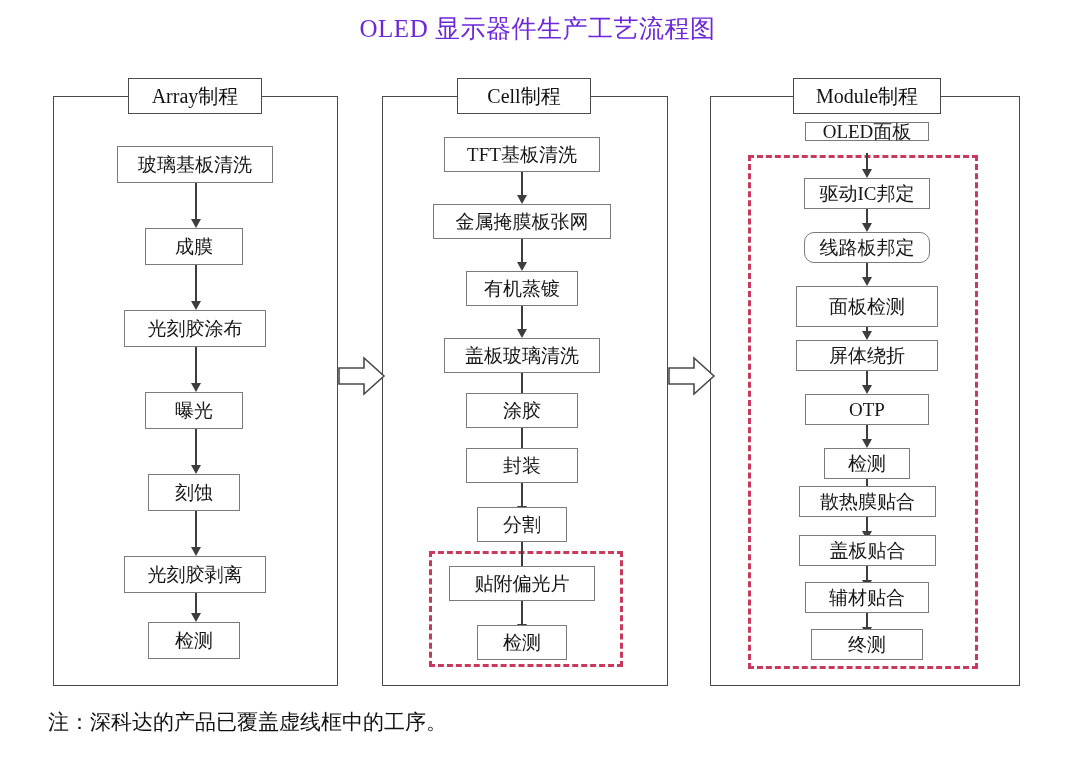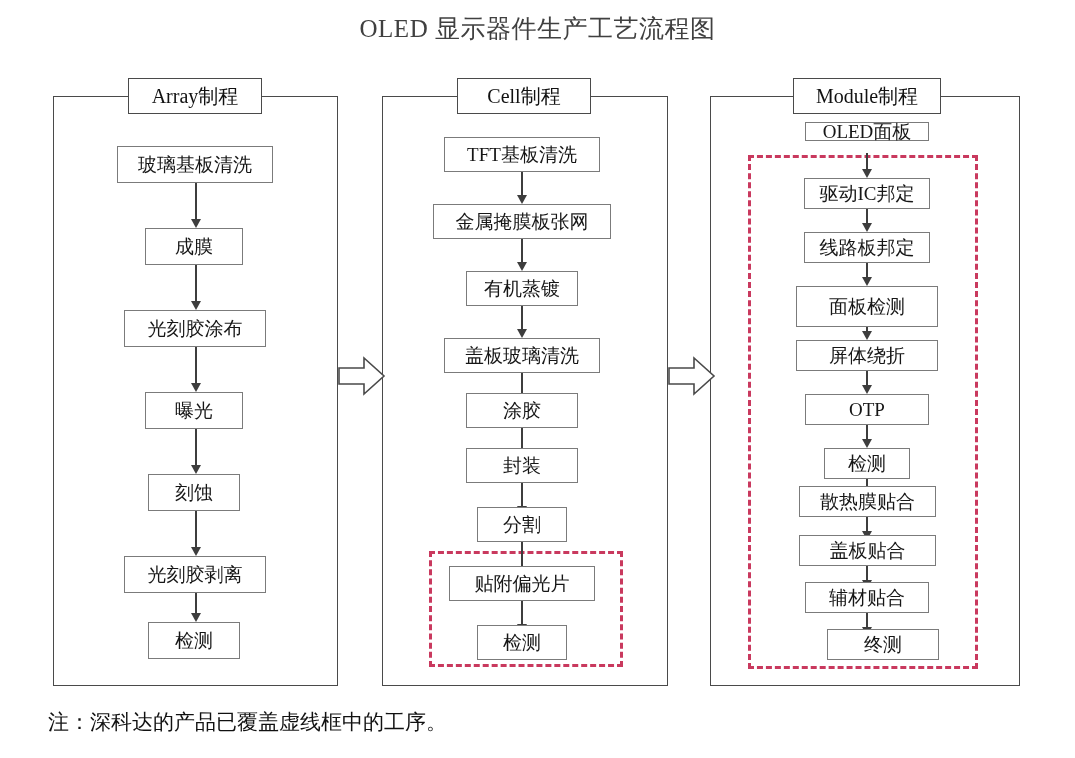--- a/index.html
+++ b/index.html
@@ -18,21 +18,21 @@
 
   
   #chart-title {
     position: absolute;
     top: 12px;
     left: 0;
     width: 1075px;
     text-align: center;
     font-size: 25px;
     letter-spacing: 0.5px;
-    color: #404040;
+    color: #6d28d9;
     white-space: nowrap;
   }
 
   
   .panel {
     position: absolute;
     border: 1.6px solid #4a4a4a;
     box-sizing: border-box;
     background: transparent;
   }
@@ -237,21 +237,21 @@
   <div class="stem" style="height:18px;"></div>
     <div class="head" style="top:16px;"></div>
 </div>
 
 <div class="node" style="left:804px; top:178px; width:126px; height:31px;">驱动IC邦定</div>
 <div class="conn" style="left:866px; top:209px; height:23px;">
   <div class="stem" style="height:16px;"></div>
     <div class="head" style="top:14px;"></div>
 </div>
 
-<div class="node" style="left:804px; top:232px; width:126px; height:31px;">线路板邦定</div>
+<div class="node" style="left:804px; top:232px; width:126px; height:31px;border-radius:10px;">线路板邦定</div>
 <div class="conn" style="left:866px; top:263px; height:23px;">
   <div class="stem" style="height:16px;"></div>
     <div class="head" style="top:14px;"></div>
 </div>
 
 <div class="node" style="left:796px; top:286px; width:142px; height:41px;">面板检测</div>
 <div class="conn" style="left:866px; top:317px; height:23px;">
   <div class="stem" style="height:16px;"></div>
     <div class="head" style="top:14px;"></div>
 </div>
@@ -285,15 +285,15 @@
   <div class="stem" style="height:16px;"></div>
     <div class="head" style="top:14px;"></div>
 </div>
 
 <div class="node" style="left:805px; top:582px; width:124px; height:31px;">辅材贴合</div>
 <div class="conn" style="left:866px; top:613px; height:23px;">
   <div class="stem" style="height:16px;"></div>
     <div class="head" style="top:14px;"></div>
 </div>
 
-<div class="node" style="left:811px; top:629px; width:112px; height:31px;margin-left:16px;">终测</div>
+<div class="node" style="left:811px; top:629px; width:112px; height:31px;">终测</div>
 
 <div id="footnote">注：深科达的产品已覆盖虚线框中的工序。</div>
 
 </body></html>

